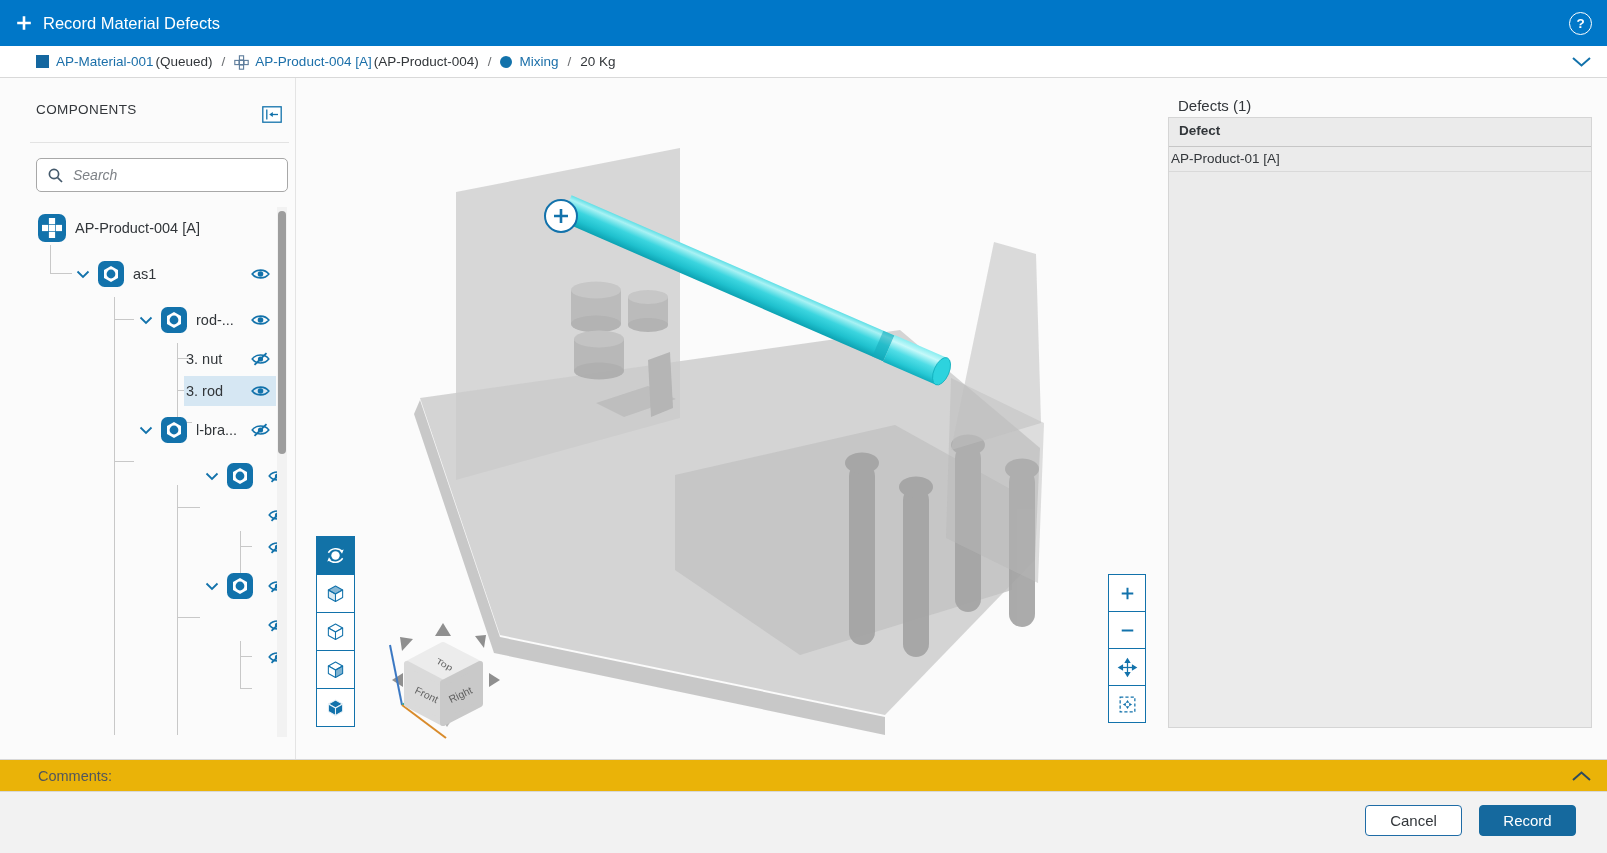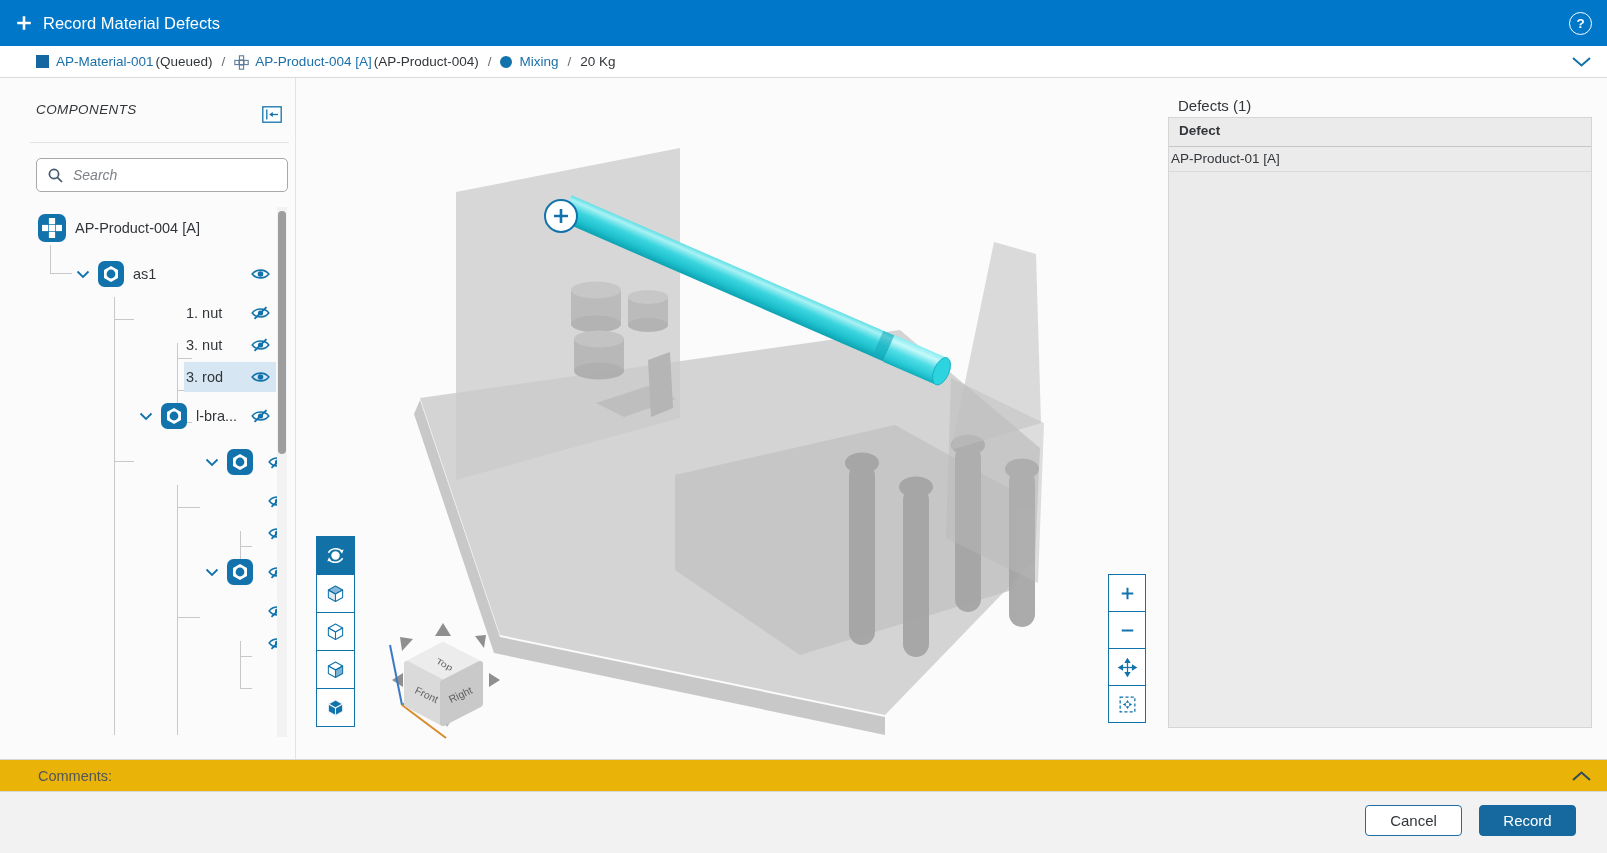--- a/index.html
+++ b/index.html
@@ -25,21 +25,21 @@
   .bc-prod-icon { display:inline-flex; margin-right:6px; transform:translateY(1px); }
   .bc-chevron { margin-left:auto; display:inline-flex; cursor:pointer; }
 
   
   .components-panel { position:absolute; left:0; top:78px; width:296px; height:681px;
     background:#fbfbfb; border-right:1px solid #e4e4e4; overflow:hidden; }
   .viewer { position:absolute; left:296px; top:78px; width:866px; height:681px; background:#fbfbfb; }
   .defects-panel { position:absolute; left:1162px; top:78px; width:445px; height:681px; background:#fbfbfb; }
 
   
-  .comp-header { position:absolute; left:36px; top:24px; font-size:13.5px; letter-spacing:0.4px; color:#32363a;font-style:italic; }
+  .comp-header { position:absolute; left:36px; top:24px; font-size:13.5px; letter-spacing:0.4px; color:#32363a; }
   .collapse-btn { position:absolute; left:262px; top:28px; width:20px; height:17px; cursor:pointer; }
   .comp-divider { position:absolute; left:30px; top:64px; right:6px; height:1px; background:#e3e3e3; }
   .search-wrap { position:absolute; left:36px; top:80px; width:252px; height:34px; border:1px solid #a8a8a8;
     border-radius:5px; background:#fff; display:flex; align-items:center; padding:0 10px; }
   .search-wrap svg { flex:0 0 auto; }
   .search-input { border:none; outline:none; flex:1; margin-left:9px; font-size:14px; background:transparent;
     font-family:"Liberation Sans", sans-serif; }
   .search-input::placeholder { font-style:italic; color:#7e8287; }
 
   #tree-lines, #tree-rows { position:absolute; left:0; top:127px; right:0; bottom:0; overflow:hidden; }
@@ -197,28 +197,39 @@
           </svg>
         </span>
         <span class="nlabel">as1</span>
         <span class="eye ">
           <svg width="19" height="14" viewBox="0 0 19 14">
             <path d="M1.2 7 C5 1.8 14 1.8 17.8 7 C14 12.2 5 12.2 1.2 7 Z" fill="none" stroke="#1272ab" stroke-width="1.7"></path>
             <circle cx="9.5" cy="7" r="2.8" fill="#1272ab"></circle>
           </svg>
         </span>
       </div>
-      <div class="tree-row">
-        <span class="ind" style="width:186px"></span>
-        <span class="nlabel">1. nut</span>
+      <div class="tree-row big">
+        <span class="ind" style="width:139px"></span>
+        <span class="chev">
+          <svg width="14" height="9" viewBox="0 0 14 9">
+            <polyline points="1.5,1.5 7,7 12.5,1.5" fill="none" stroke="#1272ab" stroke-width="1.8"></polyline>
+          </svg>
+        </span>
+        <span class="nicon">
+          <svg width="26" height="26" viewBox="0 0 26 26">
+            <rect width="26" height="26" rx="6.5" fill="#1272ab"></rect>
+            <path d="M13 5 L20 9 L20 17 L13 21 L6 17 L6 9 Z" fill="#fff"></path>
+            <circle cx="13" cy="13" r="4.4" fill="#1272ab"></circle>
+          </svg>
+        </span>
+        <span class="nlabel">rod-...</span>
         <span class="eye ">
           <svg width="19" height="14" viewBox="0 0 19 14">
-            <path d="M1.2 7 C5 1.8 14 1.8 17.8 7 C14 12.2 5 12.2 1.2 7 Z" fill="none" stroke="#1272ab" stroke-width="1.5"></path>
-            <circle cx="9.5" cy="7" r="2.6" fill="#1272ab"></circle>
-            <line x1="3.5" y1="12.8" x2="15.5" y2="1.2" stroke="#1272ab" stroke-width="1.8"></line>
+            <path d="M1.2 7 C5 1.8 14 1.8 17.8 7 C14 12.2 5 12.2 1.2 7 Z" fill="none" stroke="#1272ab" stroke-width="1.7"></path>
+            <circle cx="9.5" cy="7" r="2.8" fill="#1272ab"></circle>
           </svg>
         </span>
       </div>
       <div class="tree-row">
         <span class="ind" style="width:186px"></span>
         <span class="nlabel">3. nut</span>
         <span class="eye ">
           <svg width="19" height="14" viewBox="0 0 19 14">
             <path d="M1.2 7 C5 1.8 14 1.8 17.8 7 C14 12.2 5 12.2 1.2 7 Z" fill="none" stroke="#1272ab" stroke-width="1.5"></path>
             <circle cx="9.5" cy="7" r="2.6" fill="#1272ab"></circle>

